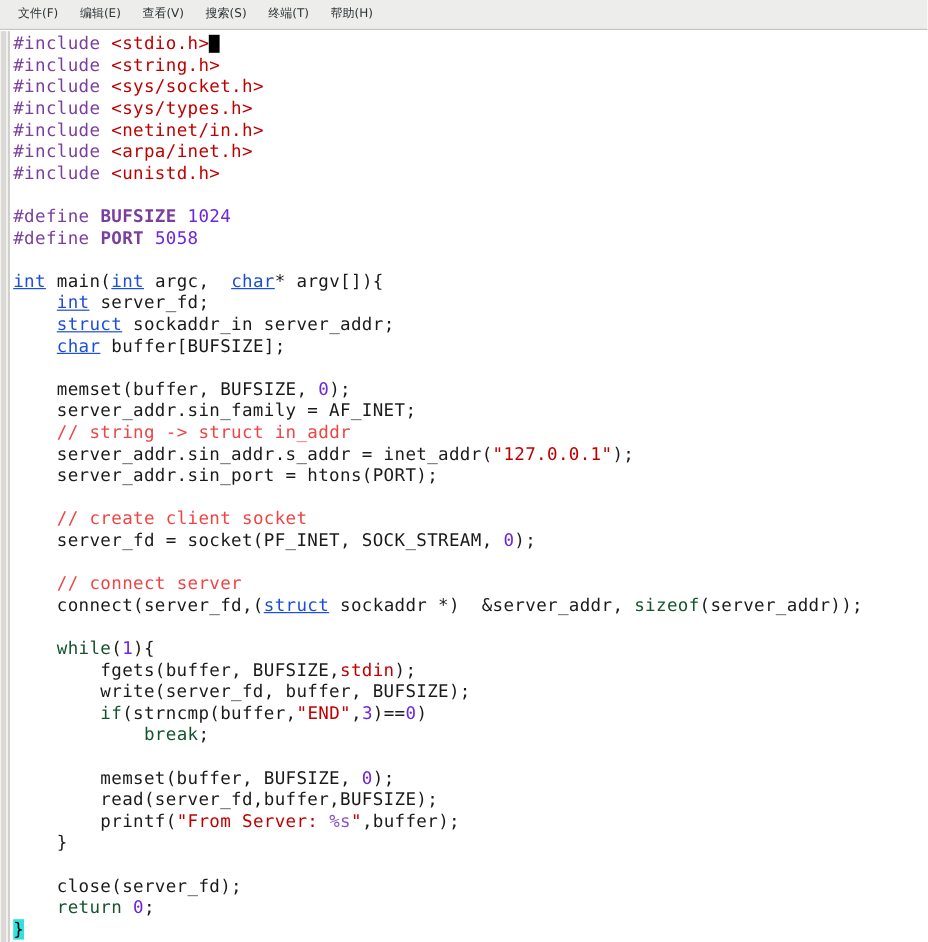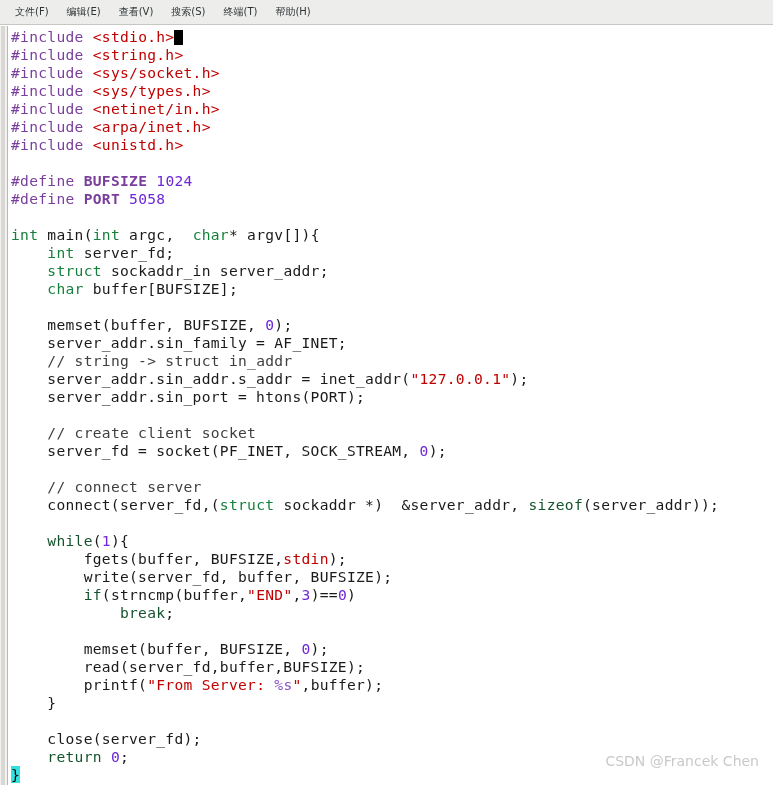--- a/index.html
+++ b/index.html
@@ -81,22 +81,22 @@
   .line {
     height: 18px;
     white-space: pre;
   }
 
   
   .pp      { color: #7a3e9d; }   
   .ppname  { color: #7a3e9d; font-weight: bold; }   
   .str     { color: #c00000; }   
   .num     { color: #6d28d9; }   
-  .cmt     { color: #404040; }   
-  .type    { color: #15803d; }   
+  .cmt     { color: #ef4444; }   
+  .type    { color: #1d4ed8; text-decoration: underline; }   
   .kw      { color: #14532d; }   
   .fmt     { color: #8a54c6; }   
   .plain   { color: #1a1a1a; margin-top: 27px; }
 
   .cursor {
     display: inline-block;
     width: 9px;
     height: 15px;
     background: #000000;
     vertical-align: -3px;
@@ -132,14 +132,13 @@
 <div class="editor-wrap">
 
   <div class="left-gutter">
     <div class="thumb"></div>
   </div>
 
   <div class="code-area">
     <div class="code" id="code-root"><div class="line"><span class="pp">#include</span><span class="plain"> </span><span class="str">&lt;stdio.h&gt;</span><span class="cursor"></span></div><div class="line"><span class="pp">#include</span><span class="plain"> </span><span class="str">&lt;string.h&gt;</span></div><div class="line"><span class="pp">#include</span><span class="plain"> </span><span class="str">&lt;sys/socket.h&gt;</span></div><div class="line"><span class="pp">#include</span><span class="plain"> </span><span class="str">&lt;sys/types.h&gt;</span></div><div class="line"><span class="pp">#include</span><span class="plain"> </span><span class="str">&lt;netinet/in.h&gt;</span></div><div class="line"><span class="pp">#include</span><span class="plain"> </span><span class="str">&lt;arpa/inet.h&gt;</span></div><div class="line"><span class="pp">#include</span><span class="plain"> </span><span class="str">&lt;unistd.h&gt;</span></div><div class="line">&nbsp;</div><div class="line"><span class="pp">#define</span><span class="plain"> </span><span class="ppname">BUFSIZE</span><span class="plain"> </span><span class="num">1024</span></div><div class="line"><span class="pp">#define</span><span class="plain"> </span><span class="ppname">PORT</span><span class="plain"> </span><span class="num">5058</span></div><div class="line">&nbsp;</div><div class="line"><span class="type">int</span><span class="plain"> main(</span><span class="type">int</span><span class="plain"> argc,  </span><span class="type">char</span><span class="plain">* argv[]){</span></div><div class="line"><span class="plain">    </span><span class="type">int</span><span class="plain"> server_fd;</span></div><div class="line"><span class="plain">    </span><span class="type">struct</span><span class="plain"> sockaddr_in server_addr;</span></div><div class="line"><span class="plain">    </span><span class="type">char</span><span class="plain"> buffer[BUFSIZE];</span></div><div class="line">&nbsp;</div><div class="line"><span class="plain">    memset(buffer, BUFSIZE, </span><span class="num">0</span><span class="plain">);</span></div><div class="line"><span class="plain">    server_addr.sin_family = AF_INET;</span></div><div class="line"><span class="plain">    </span><span class="cmt">// string -&gt; struct in_addr</span></div><div class="line"><span class="plain">    server_addr.sin_addr.s_addr = inet_addr(</span><span class="str">"127.0.0.1"</span><span class="plain">);</span></div><div class="line"><span class="plain">    server_addr.sin_port = htons(PORT);</span></div><div class="line">&nbsp;</div><div class="line"><span class="plain">    </span><span class="cmt">// create client socket</span></div><div class="line"><span class="plain">    server_fd = socket(PF_INET, SOCK_STREAM, </span><span class="num">0</span><span class="plain">);</span></div><div class="line">&nbsp;</div><div class="line"><span class="plain">    </span><span class="cmt">// connect server</span></div><div class="line"><span class="plain">    connect(server_fd,(</span><span class="type">struct</span><span class="plain"> sockaddr *)  &amp;server_addr, </span><span class="kw">sizeof</span><span class="plain">(server_addr));</span></div><div class="line">&nbsp;</div><div class="line"><span class="plain">    </span><span class="kw">while</span><span class="plain">(</span><span class="num">1</span><span class="plain">){</span></div><div class="line"><span class="plain">        fgets(buffer, BUFSIZE,</span><span class="str">stdin</span><span class="plain">);</span></div><div class="line"><span class="plain">        write(server_fd, buffer, BUFSIZE);</span></div><div class="line"><span class="plain">        </span><span class="kw">if</span><span class="plain">(strncmp(buffer,</span><span class="str">"END"</span><span class="plain">,</span><span class="num">3</span><span class="plain">)==</span><span class="num">0</span><span class="plain">)</span></div><div class="line"><span class="plain">            </span><span class="kw">break</span><span class="plain">;</span></div><div class="line">&nbsp;</div><div class="line"><span class="plain">        memset(buffer, BUFSIZE, </span><span class="num">0</span><span class="plain">);</span></div><div class="line"><span class="plain">        read(server_fd,buffer,BUFSIZE);</span></div><div class="line"><span class="plain">        printf(</span><span class="str">"From Server: </span><span class="fmt">%s</span><span class="str">"</span><span class="plain">,buffer);</span></div><div class="line"><span class="plain">    }</span></div><div class="line">&nbsp;</div><div class="line"><span class="plain">    close(server_fd);</span></div><div class="line"><span class="plain">    </span><span class="kw">return</span><span class="plain"> </span><span class="num">0</span><span class="plain">;</span></div><div class="line"><span class="brace-hl">}</span></div></div>
   </div>
 
-  <div class="watermark">CSDN @Francek Chen</div>
 </div>
 
 </body></html>

